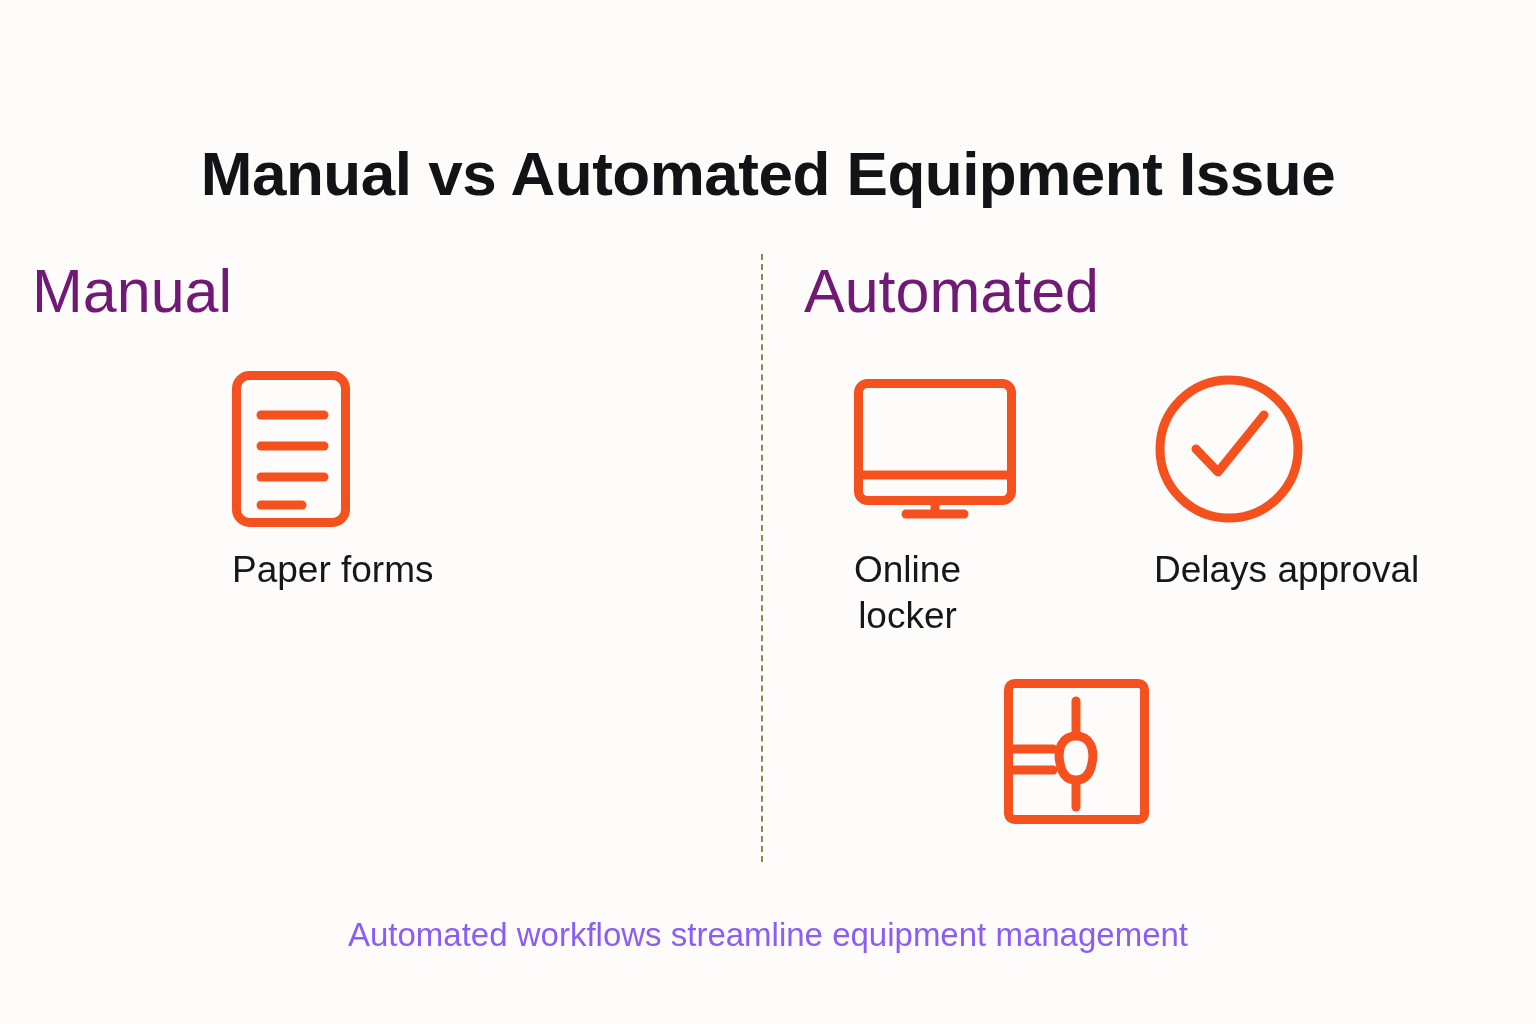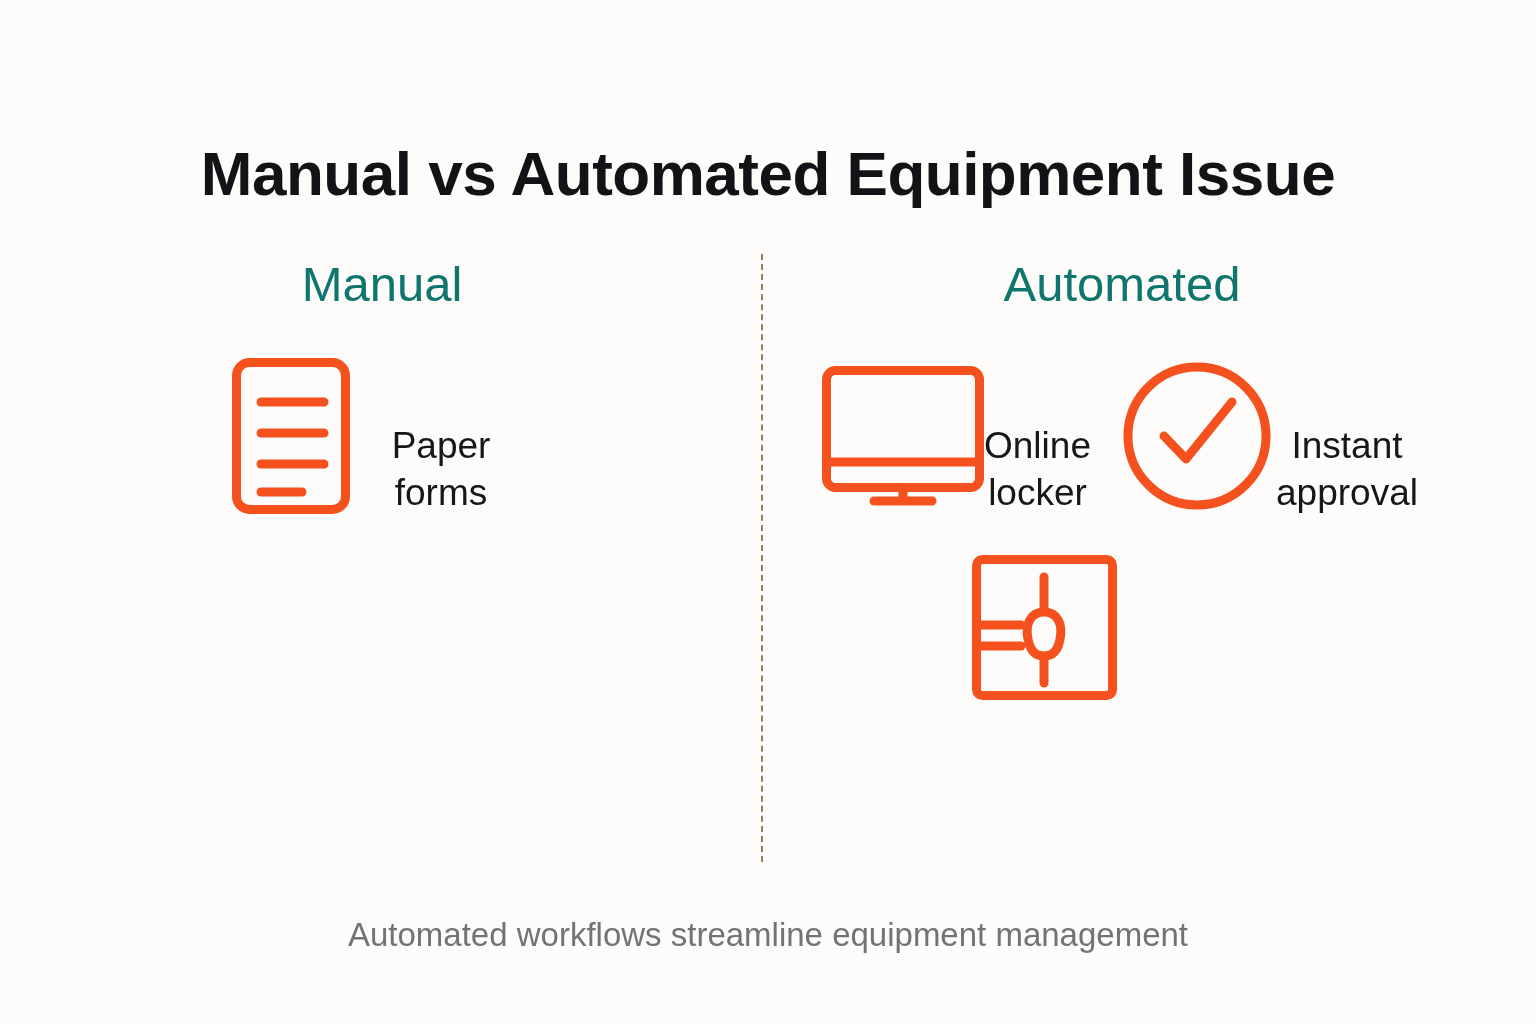--- a/index.html
+++ b/index.html
@@ -44,42 +44,41 @@
     border-left: 2px dashed #8b8652;
   }
 
   
   .column {
     position: absolute;
     top: 258px;
     width: 700px;
   }
   .column.left  { left: 32px; }
-  .column.right { left: 772px; }
+  .column.right { left: 804px; }
 
   .column-heading {
-    text-align: center;
-    font-size: 49px;
+    font-size: 61px;
     font-weight: 400;
     line-height: 1.1;
-    color: #0f766e;
+    color: #701a75;
     margin: 0 0 44px 0;
   }
 
   .items-grid {
     display: flex;
     flex-wrap: wrap;
     justify-content: center;
     align-items: flex-start;
   }
   .item {
     width: 300px;
     display: flex;
-    flex-direction: row;
-    align-items: flex-end;
+    flex-direction: column;
+    align-items: flex-start;
     margin-bottom: 18px;
   }
   .item-icon {
     height: 160px;
     display: flex;
     align-items: center;
     justify-content: center;
   }
   .item-icon svg { display: block; overflow: visible; }
 
@@ -99,21 +98,21 @@
 
   
   .footer-caption {
     position: absolute;
     top: 916px;
     left: 0;
     width: 1536px;
     text-align: center;
     font-size: 33px;
     font-weight: 400;
-    color: #737373;
+    color: #8b5cf6;
   }
 </style>
 </head>
 <body>
 
 <div class="canvas">
 
   <h1 class="page-title">Manual vs Automated Equipment Issue</h1>
 
   <div class="divider"></div>
@@ -159,21 +158,21 @@
 locker</div>
       </div>
 
       <div class="item">
         <div class="item-icon">
           <svg width="150" height="150" viewBox="0 0 150 150" fill="none" stroke="#F4511E" stroke-width="9" stroke-linecap="round" stroke-linejoin="round">
             <circle cx="75" cy="75" r="69"></circle>
             <polyline points="42,75 64,98 110,41"></polyline>
           </svg>
         </div>
-        <div class="item-label">Instant approval</div>
+        <div class="item-label">Delays approval</div>
       </div>
 
       <div class="item row2">
         <div class="item-icon">
           <svg width="145" height="145" viewBox="0 0 145 145" fill="none" stroke="#F4511E" stroke-width="9" stroke-linecap="round" stroke-linejoin="round">
             <rect x="4.5" y="4.5" width="136" height="136" rx="6"></rect>
             <line x1="72" y1="22" x2="72" y2="56"></line>
             <line x1="72" y1="106" x2="72" y2="128"></line>
             <path d="M72 57 C 86 57, 91 70, 88 84 C 86 96, 80 101, 72 101
                      C 64 101, 58 96, 56 84 C 53 70, 58 57, 72 57 Z"></path>

